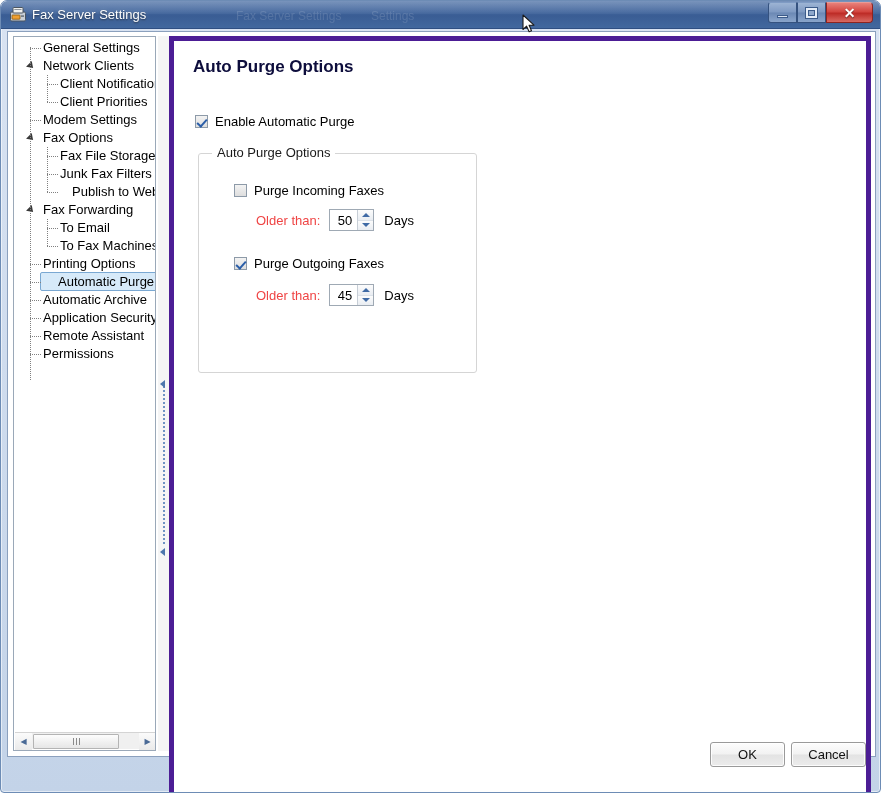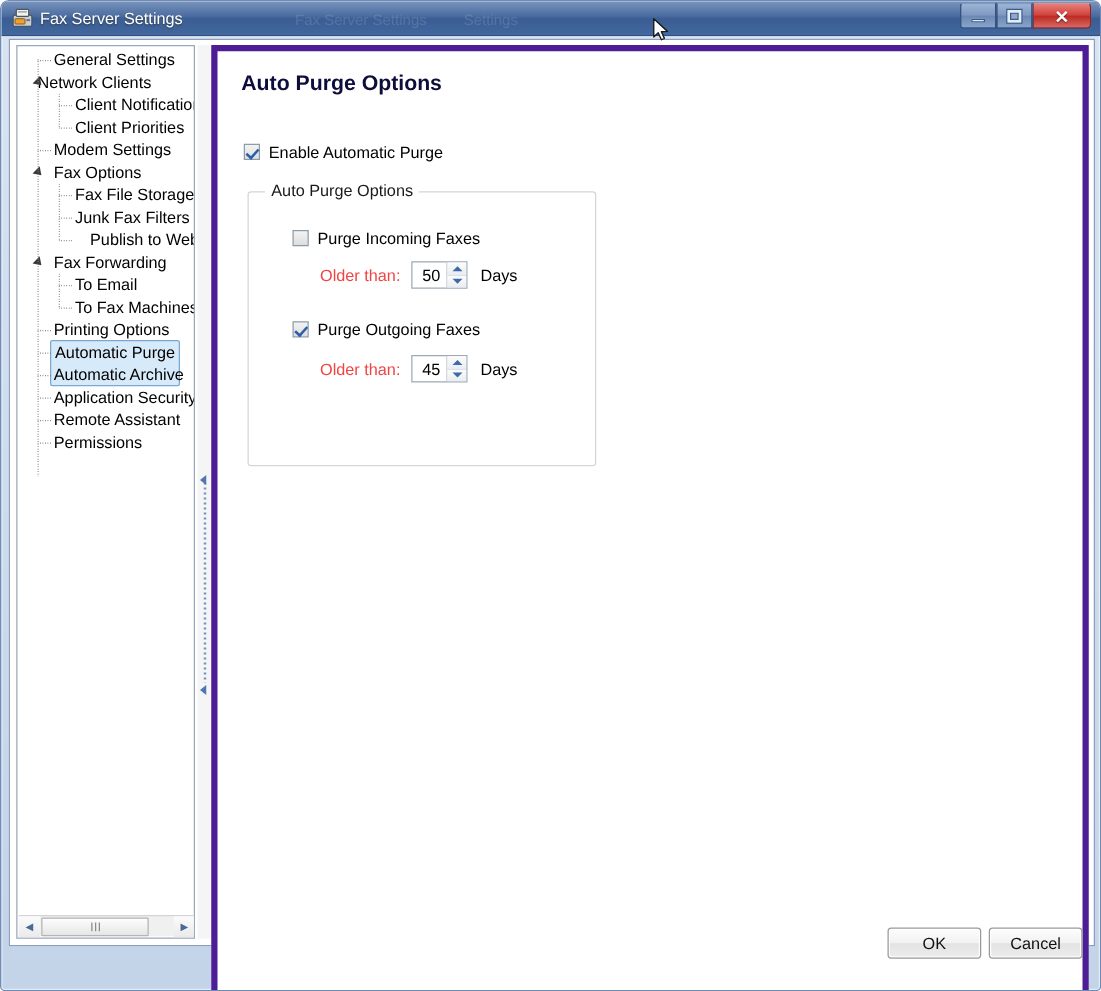--- a/index.html
+++ b/index.html
@@ -109,25 +109,25 @@
     font-size: 13px;
     color: #000000;
     white-space: nowrap;
     cursor: default;
   }
   .tree-item .label { position: absolute; top: 0; }
   .tree-item.sel .label {
     background: #d7eaf9;
     border: 1px solid #7aa8d2;
     border-radius: 2px;
-    padding: 0 3px;
+    padding: 0 17px;
     margin-left: -3px;
     margin-top: -1px;
     line-height: 17px;
-    height: 37px;
+    height: 19px;
   }
   
   .dots-v {
     position: absolute;
     width: 1px;
     background-image: linear-gradient(to bottom, #808080 50%, transparent 50%);
     background-size: 1px 2px;
   }
   .dots-h {
     position: absolute;
@@ -333,21 +333,21 @@
 
   <div id="client">
 
     <div id="tree-panel">
       <div id="tree">
           <div class="tree-item">
             <span class="label" style="left: 29px;">General Settings</span>
             <span class="dots-h" style="left: 16px; top: 9px; width: 11px;"></span>
           </div>
           <div class="tree-item">
-            <span class="label" style="left: 16px;">Network Clients</span>
+            <span class="label" style="left: 29px;">Network Clients</span>
             <span class="expander" style="left: 14px; top: 5px;"></span>
           </div>
           <div class="tree-item">
             <span class="label" style="left: 46px;">Client Notification</span>
             <span class="dots-h" style="left: 33px; top: 9px; width: 11px;"></span>
           </div>
           <div class="tree-item">
             <span class="label" style="left: 46px;">Client Priorities</span>
             <span class="dots-h" style="left: 33px; top: 9px; width: 11px;"></span>
           </div>

